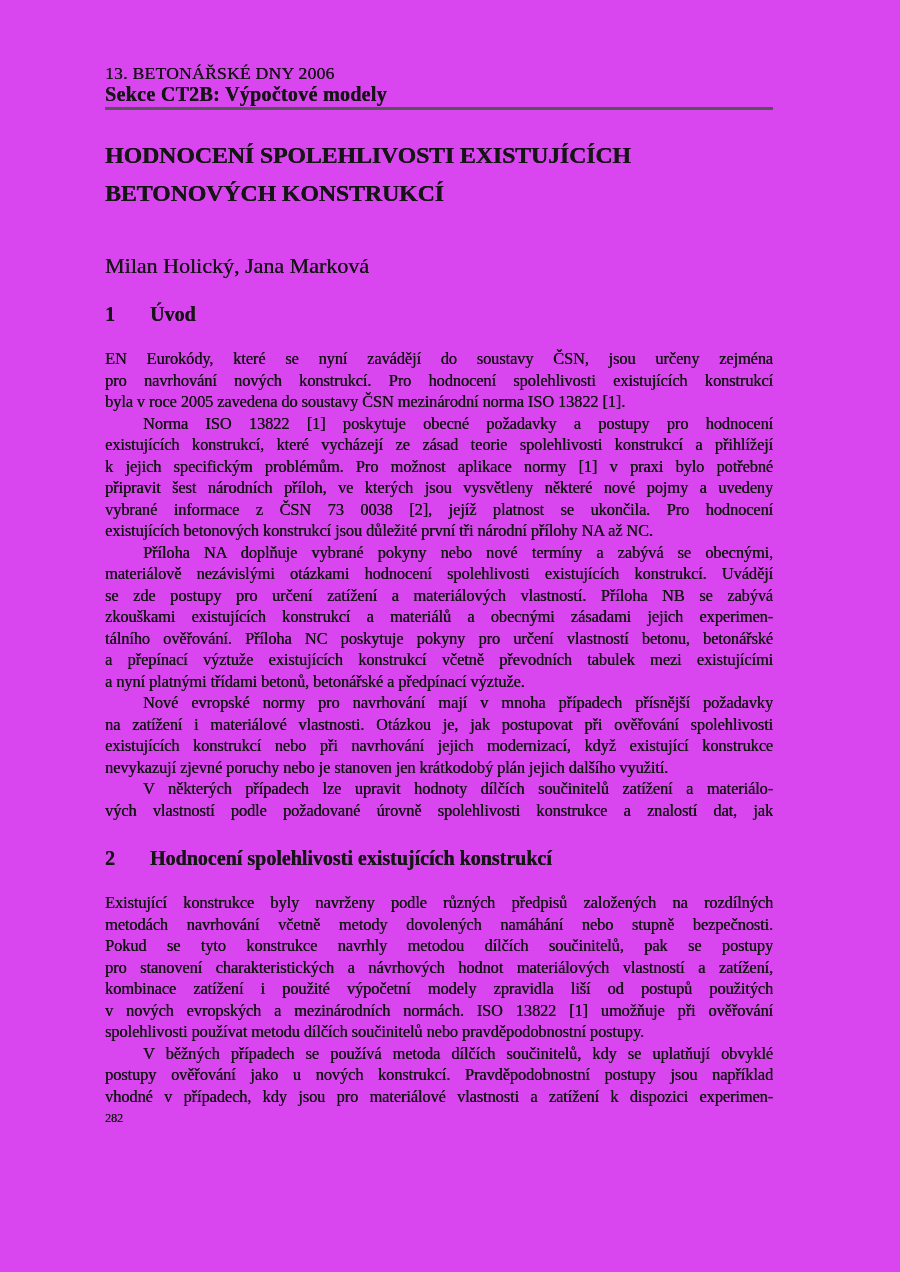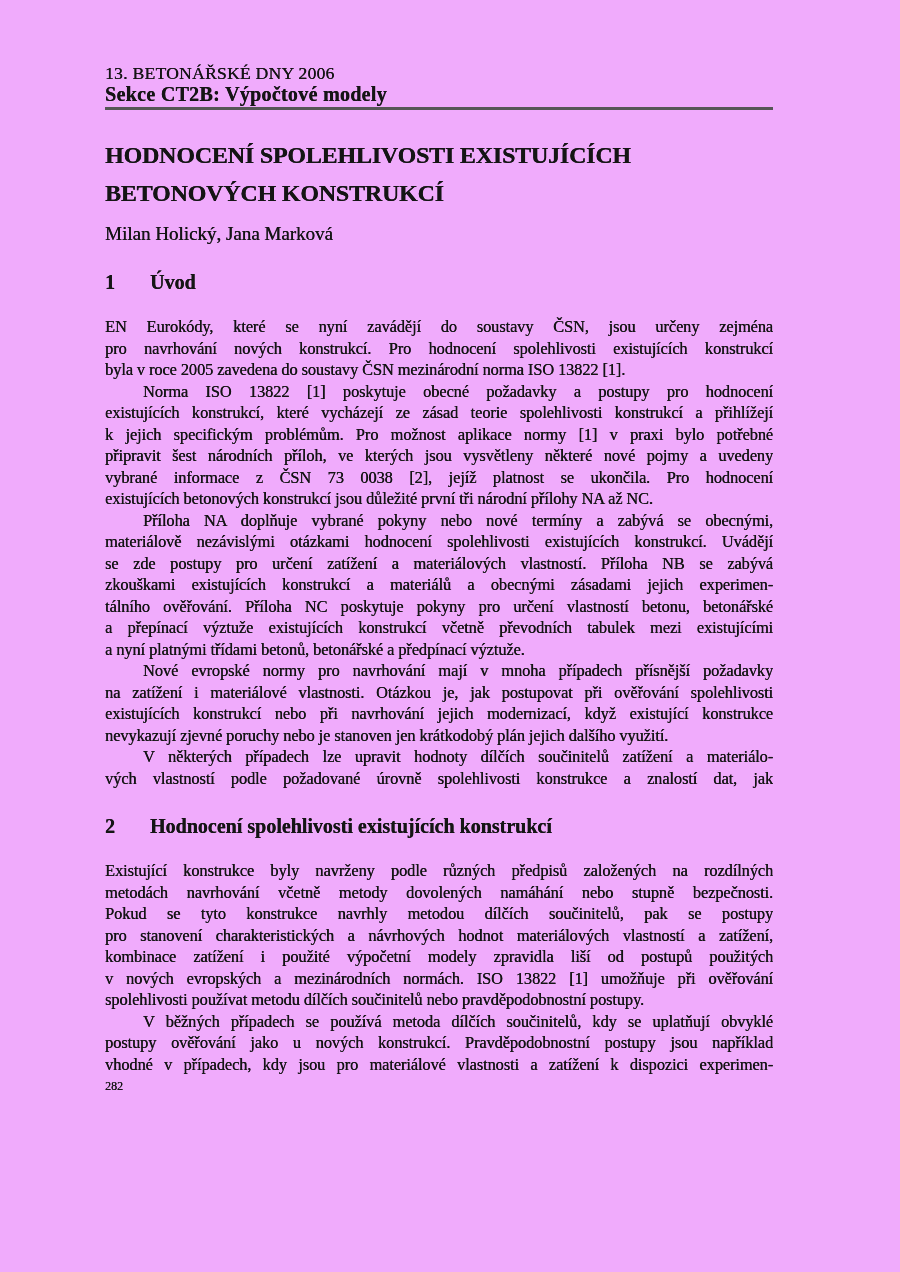--- a/index.html
+++ b/index.html
@@ -3,21 +3,21 @@
 <meta charset="utf-8">
 <style>
   html, body {
     margin: 0; padding: 0;
     background: #ffffff;
   }
   .page {
     position: relative;
     width: 900px;
     height: 1272px;
-    background: #f0abfc;
+    background: #d946ef;
     overflow: hidden;
     color: #151515;
     font-family: "Liberation Serif", "DejaVu Serif", serif;
     text-shadow: 0.3px 0 0 currentColor;
   }
   .content {
     box-sizing: border-box;
     margin-left: 105px;
     width: 668px;
     padding-top: 63px;
@@ -39,22 +39,22 @@
     margin-top: 2px;
   }
   .doc-title {
     margin-top: 26px;
     font-size: 24px;
     font-weight: bold;
     line-height: 38px;
     letter-spacing: -0.2px;
   }
   .authors {
-    margin-top: 10px;
-    font-size: 19px;
+    margin-top: 42px;
+    font-size: 22px;
     line-height: 23px;
   }
   .sec-heading {
     margin: 24px 0 21px 0;
     font-size: 20px;
     font-weight: bold;
     line-height: 26px;
   }
   .section.first .sec-heading {
   }

